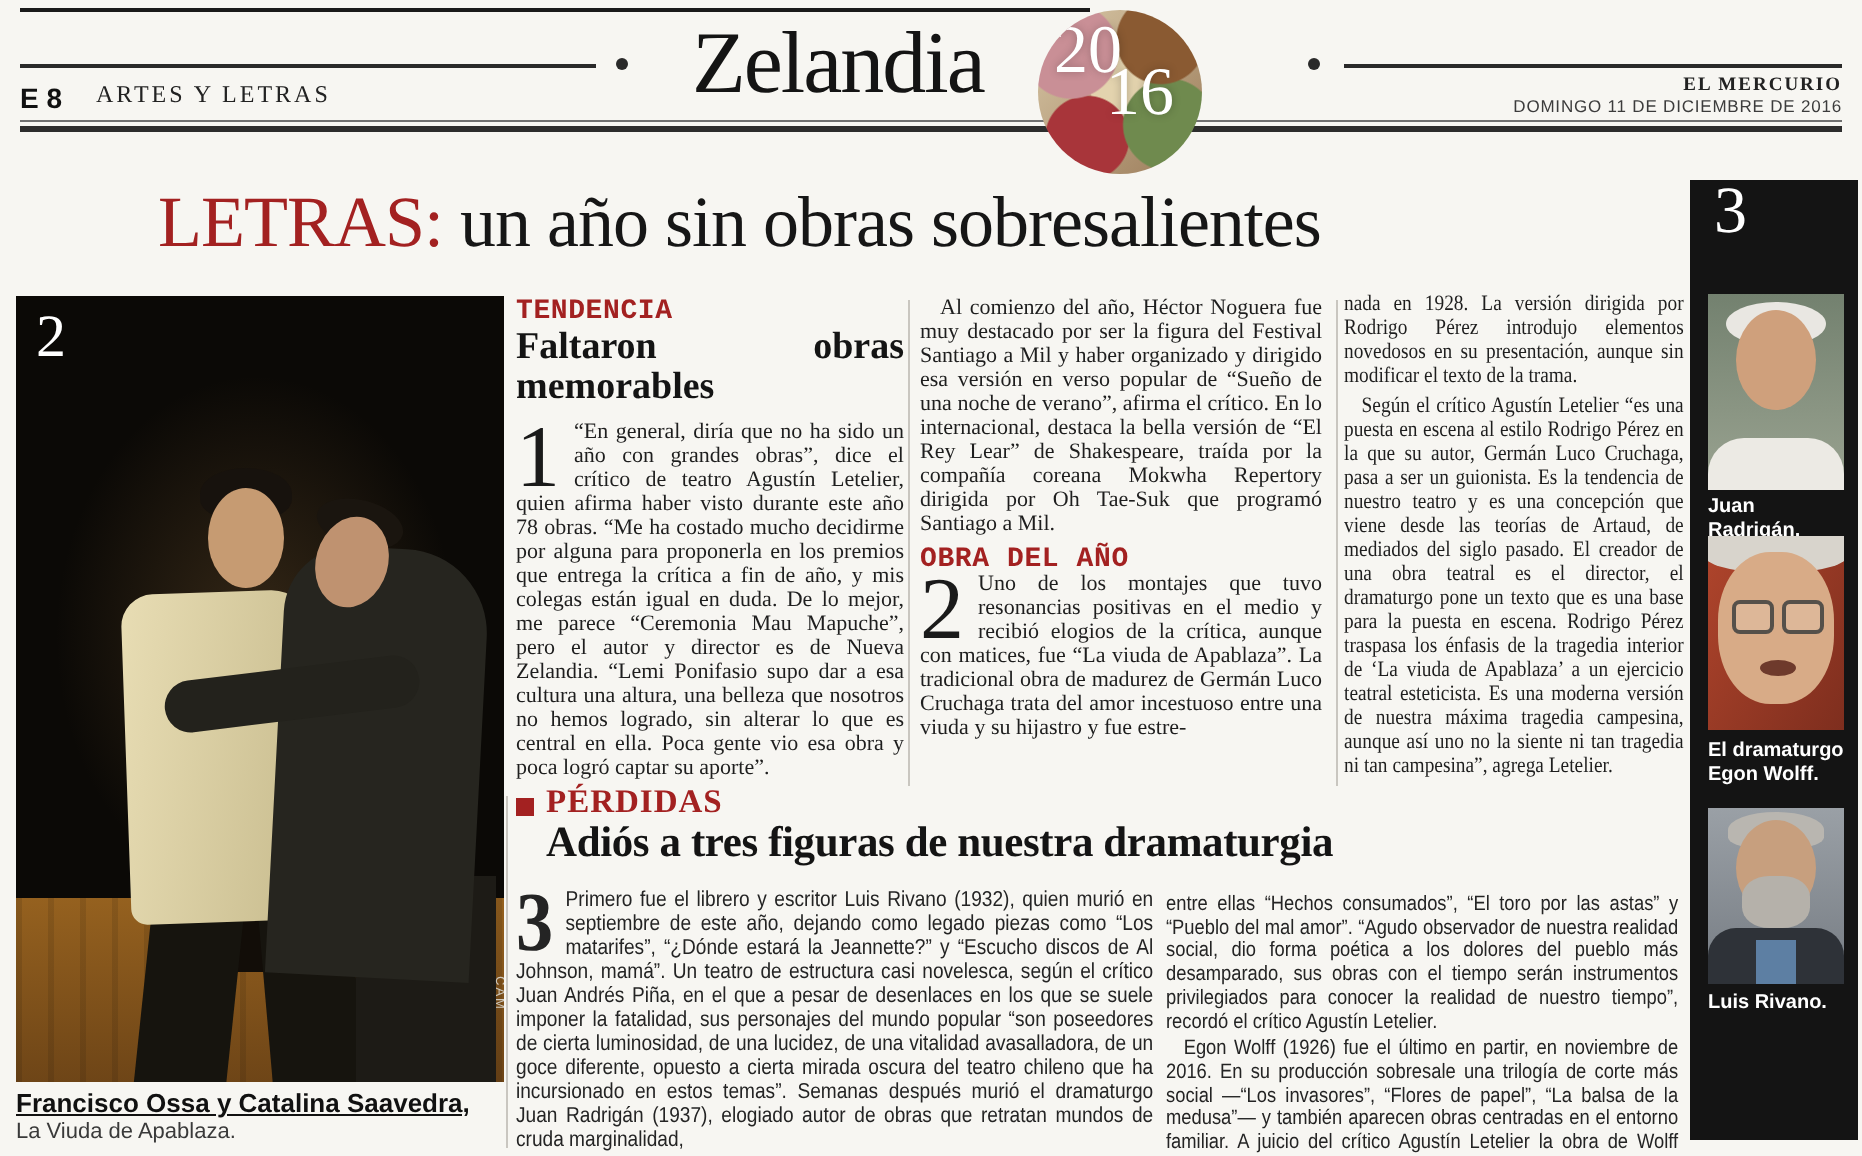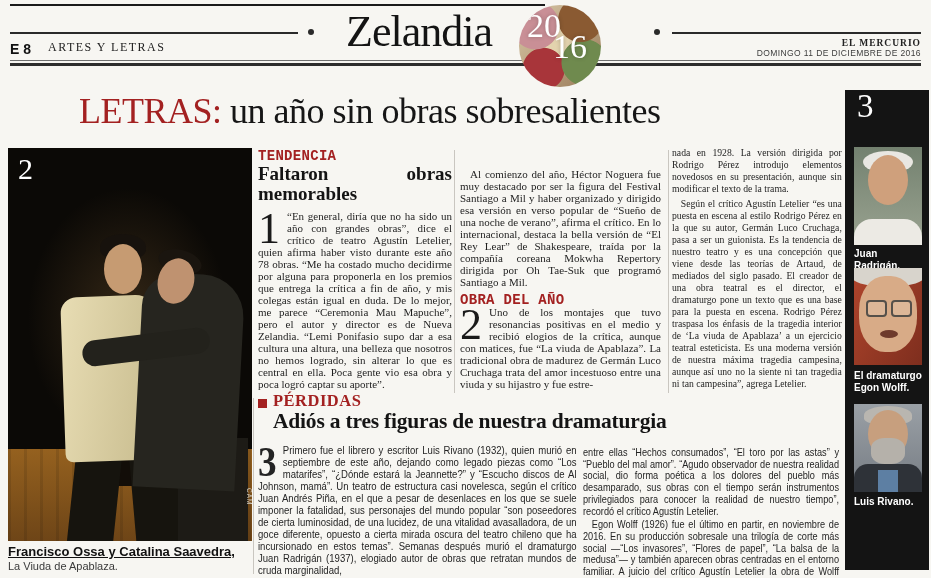--- a/index.html
+++ b/index.html
@@ -100,21 +100,21 @@
   .v1{left:454px;top:150px;height:243px;}
   .v2{left:668px;top:150px;height:243px;}
   .v3{left:253px;top:398px;height:176px;}
   .col{text-align:justify;font-size:11px;line-height:12px;color:#1e1e1e;}
   .col1{left:258px;top:150px;width:194px;}
   .col2{left:460px;top:148px;width:201px;}
   .col3{left:672px;top:146px;width:193px;transform:scaleX(.88);transform-origin:left top;}
   .lab{font-weight:bold;font-size:14px;color:#a32121;letter-spacing:.3px;font-family:Liberation Mono, monospace;}
   .subtitle{font-weight:bold;font-size:19px;line-height:20px;color:#141414;margin:2px 0 6px;}
   .dc{float:left;font-size:44px;line-height:34px;margin:2px 7px 0 0;color:#1a1a1a;}
-  .indent{text-indent:10px;margin-top:20px;}
+  .indent{text-indent:10px;}
   .mt{margin-top:3px;}
 
   
   .pq{left:258px;top:399px;width:9px;height:9px;background:#a32121;}
   .plab{left:273px;top:391px;font-weight:bold;font-size:16.5px;color:#a32121;letter-spacing:.5px;}
   .ptitle{left:273px;top:409px;font-weight:bold;font-size:21.5px;color:#141414;letter-spacing:-.2px;}
   .sans{font-family:"Liberation Sans",sans-serif;text-align:justify;color:#242424;}
   .pA{left:258px;top:444px;width:360px;font-size:10.8px;line-height:12px;
       transform:scaleX(.885);transform-origin:left top;}
   .pB{left:583px;top:447px;width:290px;font-size:10.4px;line-height:11.7px;

